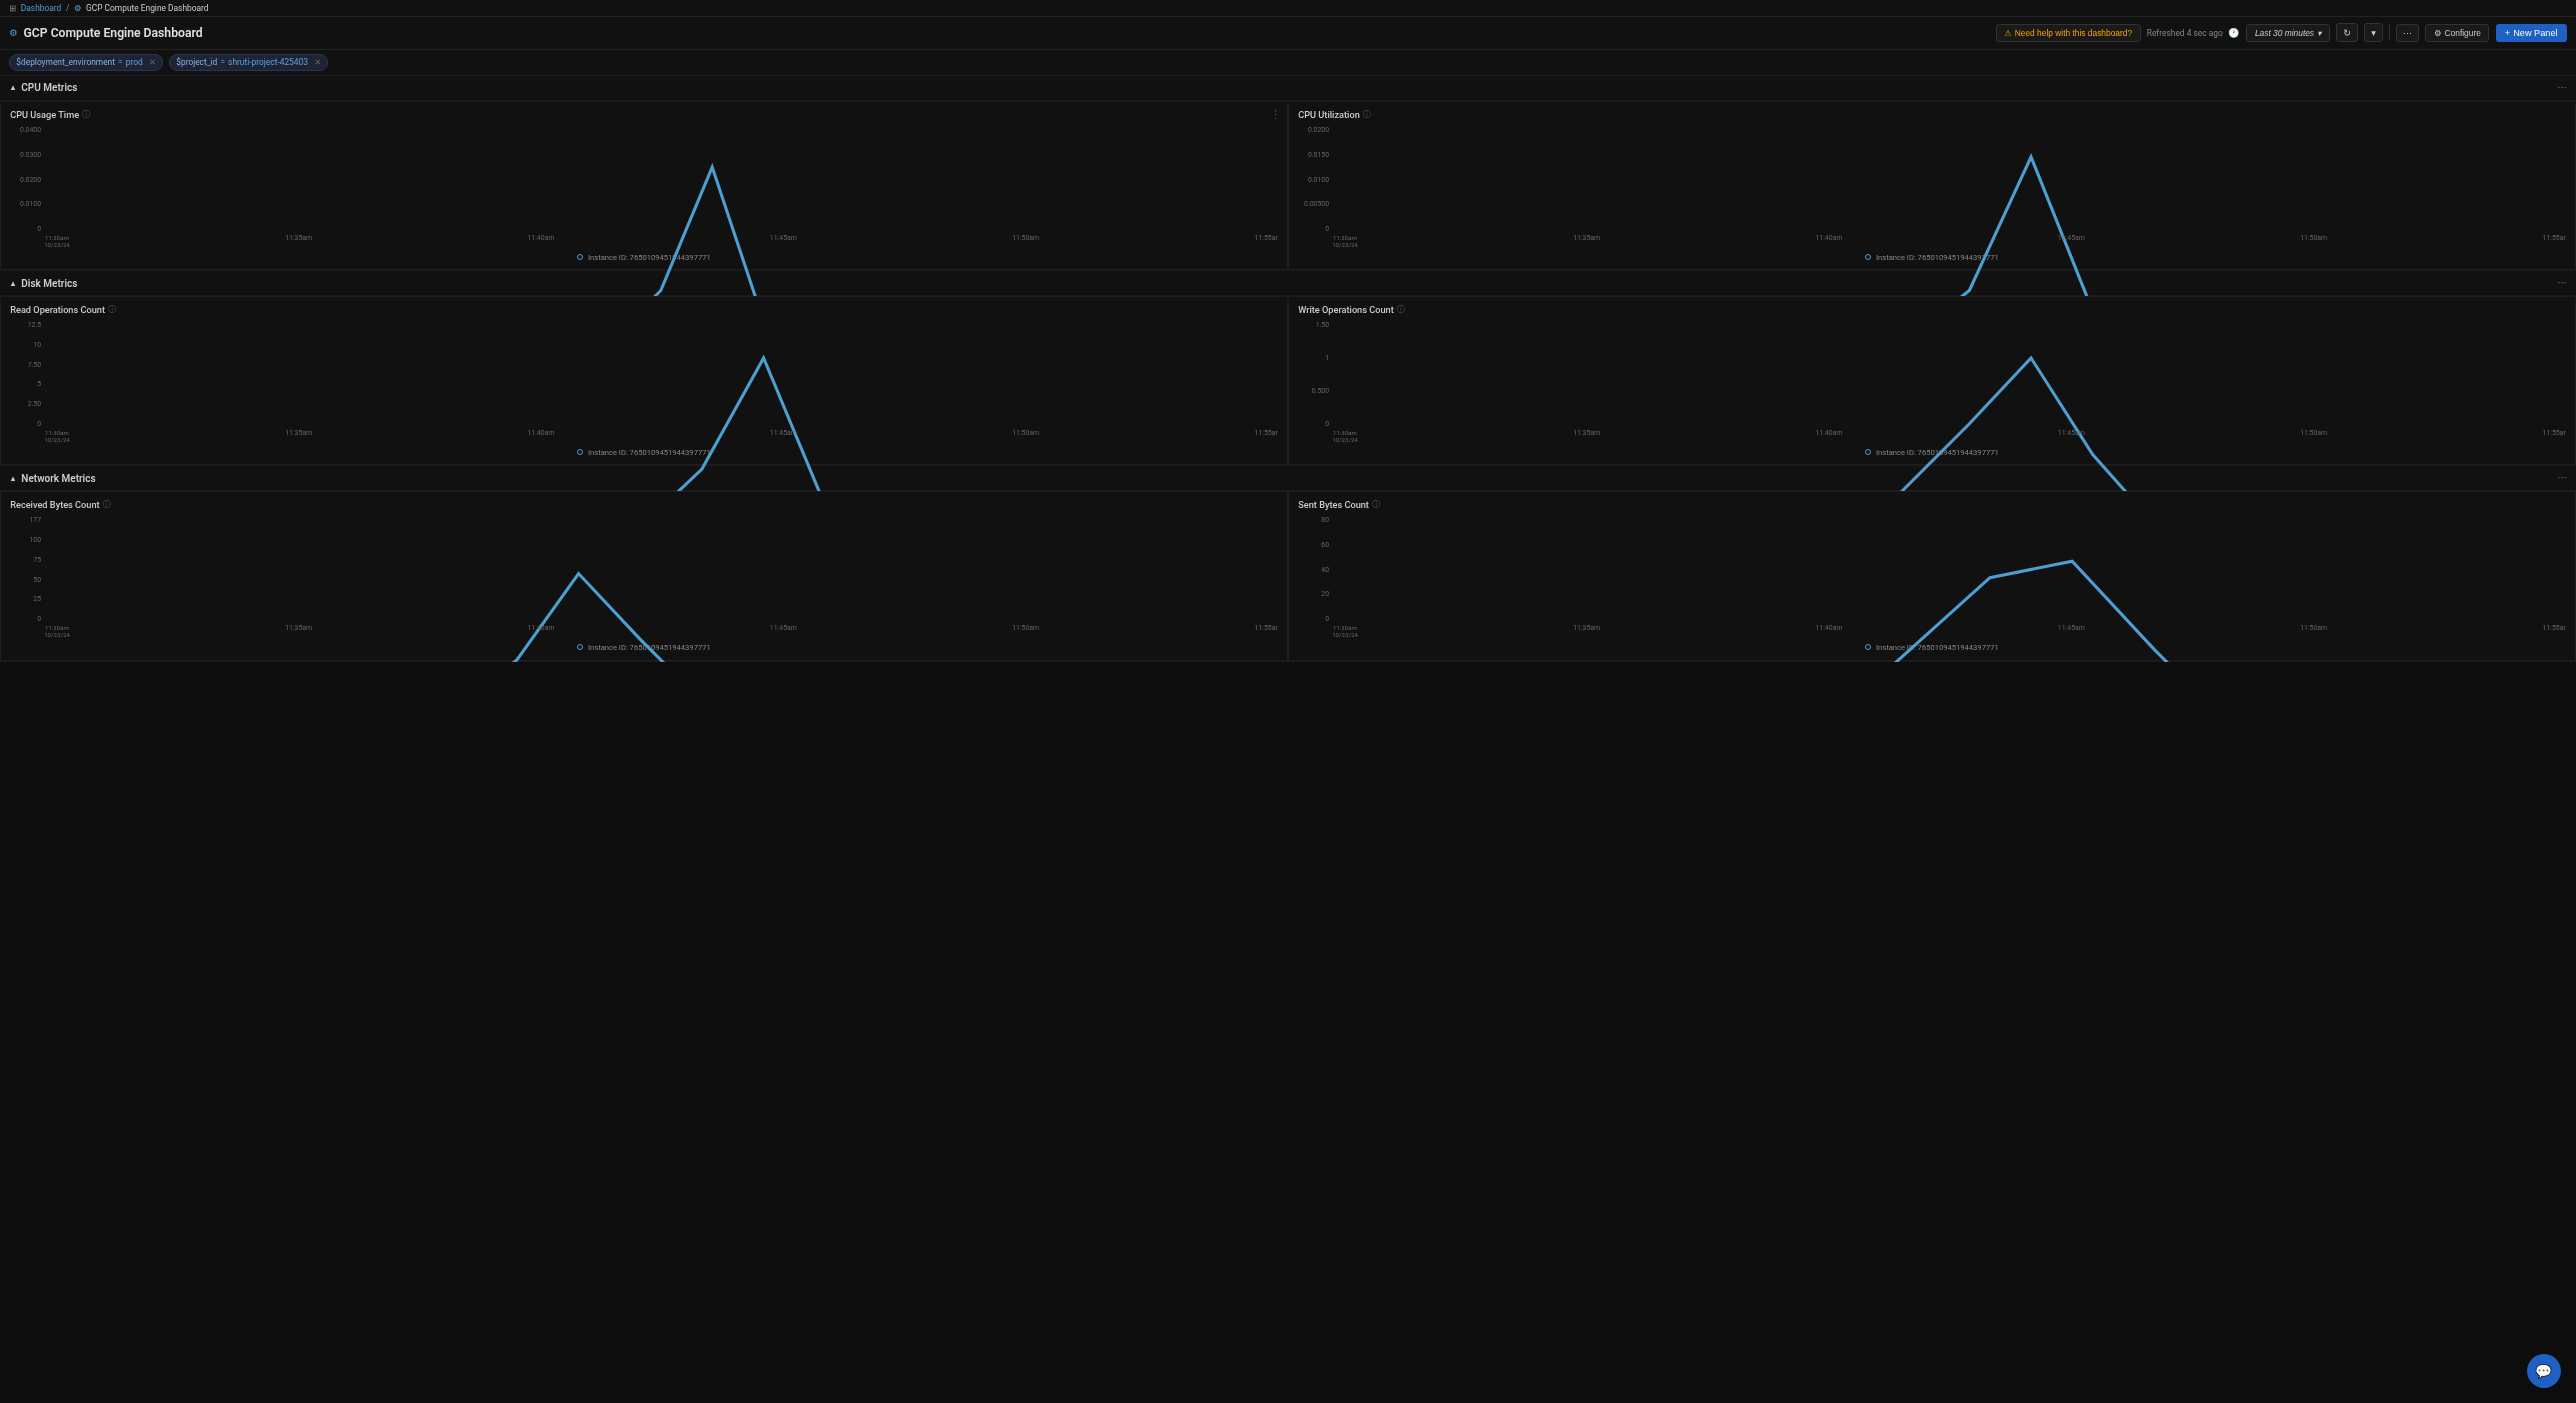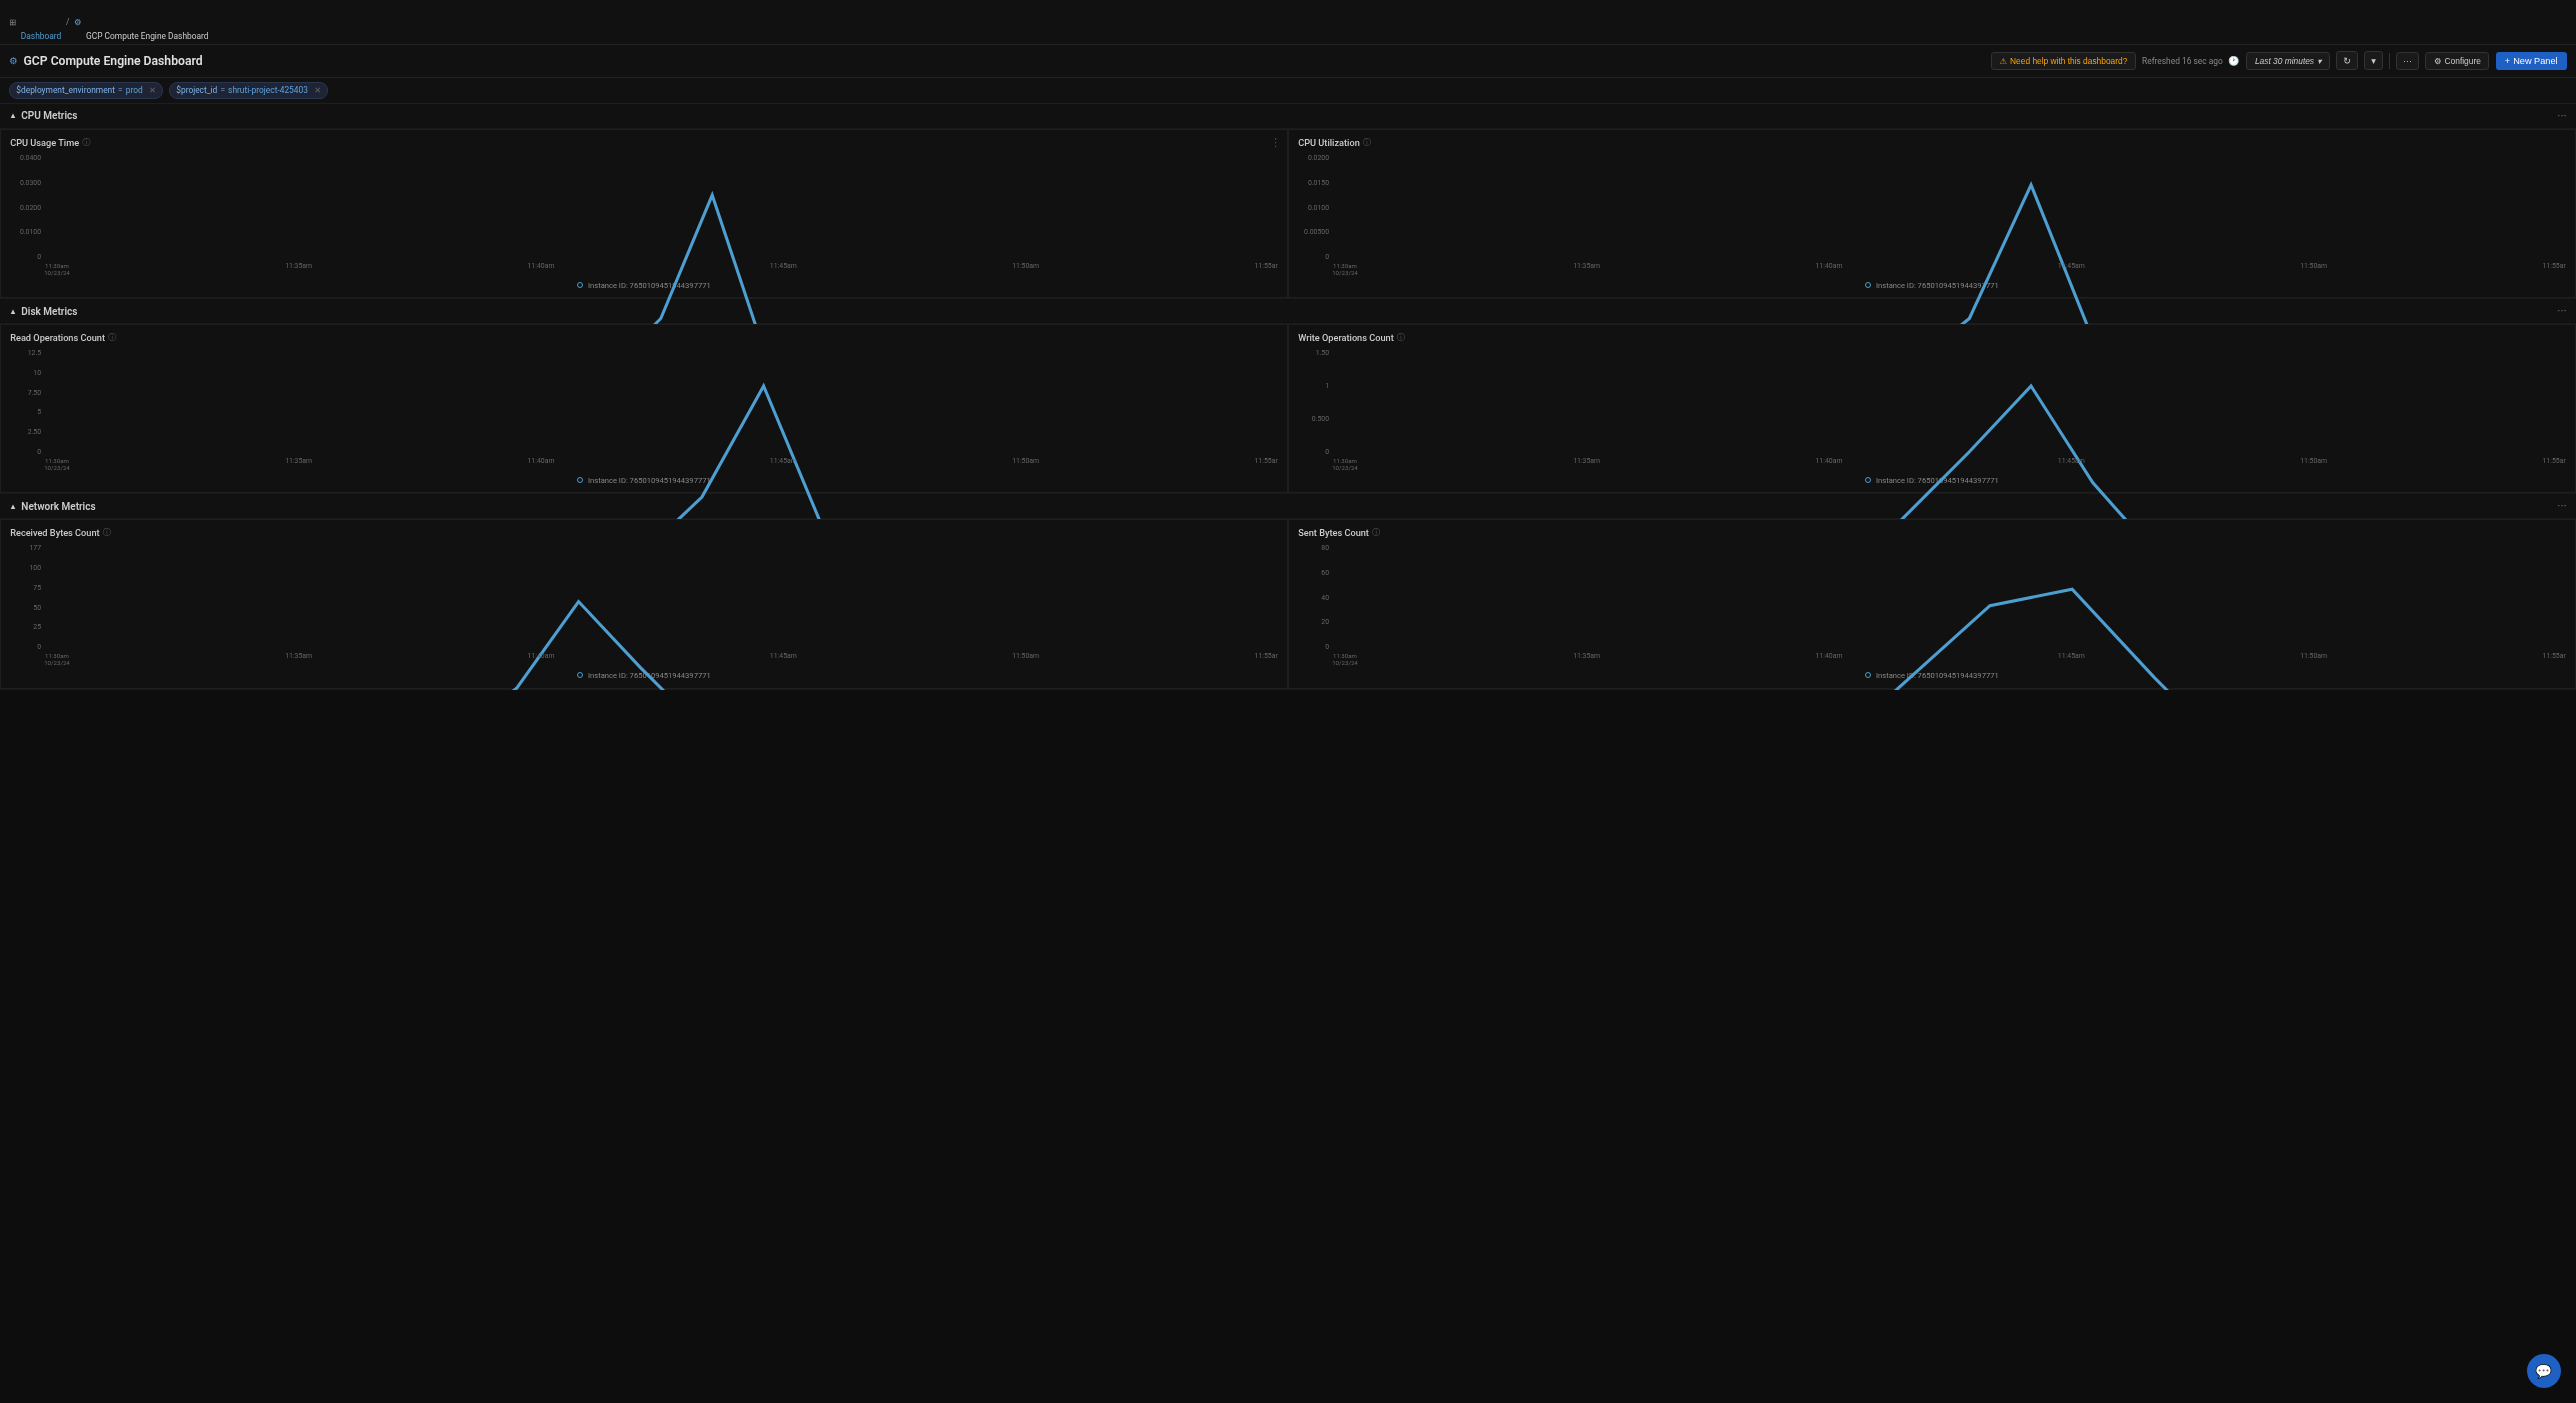--- a/index.html
+++ b/index.html
@@ -13,21 +13,21 @@
     .top-bar {
       background: #111;
       border-bottom: 0.8px solid #222;
       padding: 3.1px 9.2px;
       display: flex;
       align-items: center;
       gap: 4.6px;
       font-size: 8.4px;
       color: #888;
     }
-    .top-bar a { color: #4e9fd1; text-decoration: none; margin-top: 28px; }
+    .top-bar a { color: #4e9fd1; text-decoration: none; }
     .dashboard-header {
       background: #111;
       padding: 6.1px 9.2px;
       display: flex;
       align-items: center;
       justify-content: space-between;
       border-bottom: 0.8px solid #222;
     }
     .dashboard-title-row {
       display: flex;
@@ -253,21 +253,21 @@
 <div class="dashboard-header">
   <div class="dashboard-title-row">
     <span style="color:#5ba3e0;">⚙</span>
     <span class="dashboard-title">GCP Compute Engine Dashboard</span>
   </div>
   <div class="header-controls">
     <button class="help-btn">
       <span>⚠</span>
       <span>Need help with this dashboard?</span>
     </button>
-    <span class="refresh-info">Refreshed 16 sec ago</span>
+    <span class="refresh-info">Refreshed 4 sec ago</span>
     <span style="color:#888;">🕐</span>
     <button class="time-range-btn">
       <span>Last 30 minutes</span>
       <span>▾</span>
     </button>
     <button class="icon-btn">
       <span>↻</span>
     </button>
     <button class="icon-btn">
       <span>▾</span>

